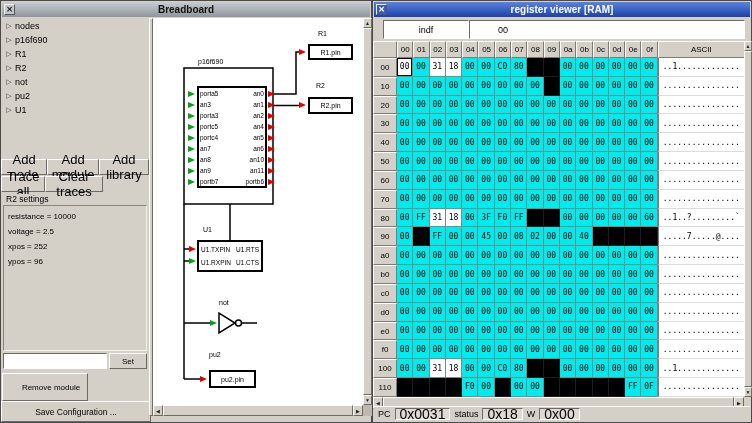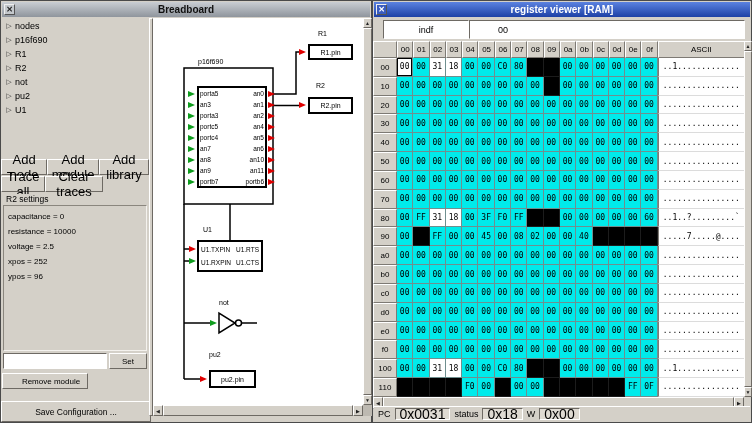--- a/index.html
+++ b/index.html
@@ -127,30 +127,29 @@
       <button class="btn" style="flex:1.15">Add module</button>
       <button class="btn" style="flex:1.1">Add library</button>
     </div>
     <div class="btnrow" style="left:0;top:175px;">
       <button class="btn" style="width:44px">Trace all</button>
       <button class="btn" style="width:58px">Clear traces</button>
     </div>
 
     <div class="frame-label">R2 settings</div>
     <div class="settings-area">
-      <div>capacitance = 0</div>
       <div>resistance = 10000</div>
       <div>voltage = 2.5</div>
       <div>xpos = 252</div>
       <div>ypos = 96</div>
     </div>
 
     <input class="sunken-input" style="left: 2px; top: 352px; width: 104px; height: 16px;" value="">
     <button class="btn" style="left:108px;top:352px;width:38px;height:16px;font-size:8px;">Set</button>
-    <button class="btn" style="left:1px;top:372px;width:86px;height:16px;font-size:8px;padding-left:18px;">Remove module</button>
+    <button class="btn" style="left:1px;top:372px;width:86px;height:28px;font-size:8px;padding-left:18px;">Remove module</button>
     <button class="btn" style="left:0;top:400px;width:150px;height:21px;font-size:8.5px;">Save Configuration ...</button>
 
     <div class="divider"></div>
 
     <div class="canvas">
       <svg class="wires" width="210" height="387">
         <rect x="31" y="50" width="89" height="136"></rect>
         <polyline points="120,76 143,76 143,34 146,34"></polyline>
         <line x1="120" y1="87.5" x2="146" y2="87.5"></line>
         <line x1="31" y1="186" x2="31" y2="361"></line>

